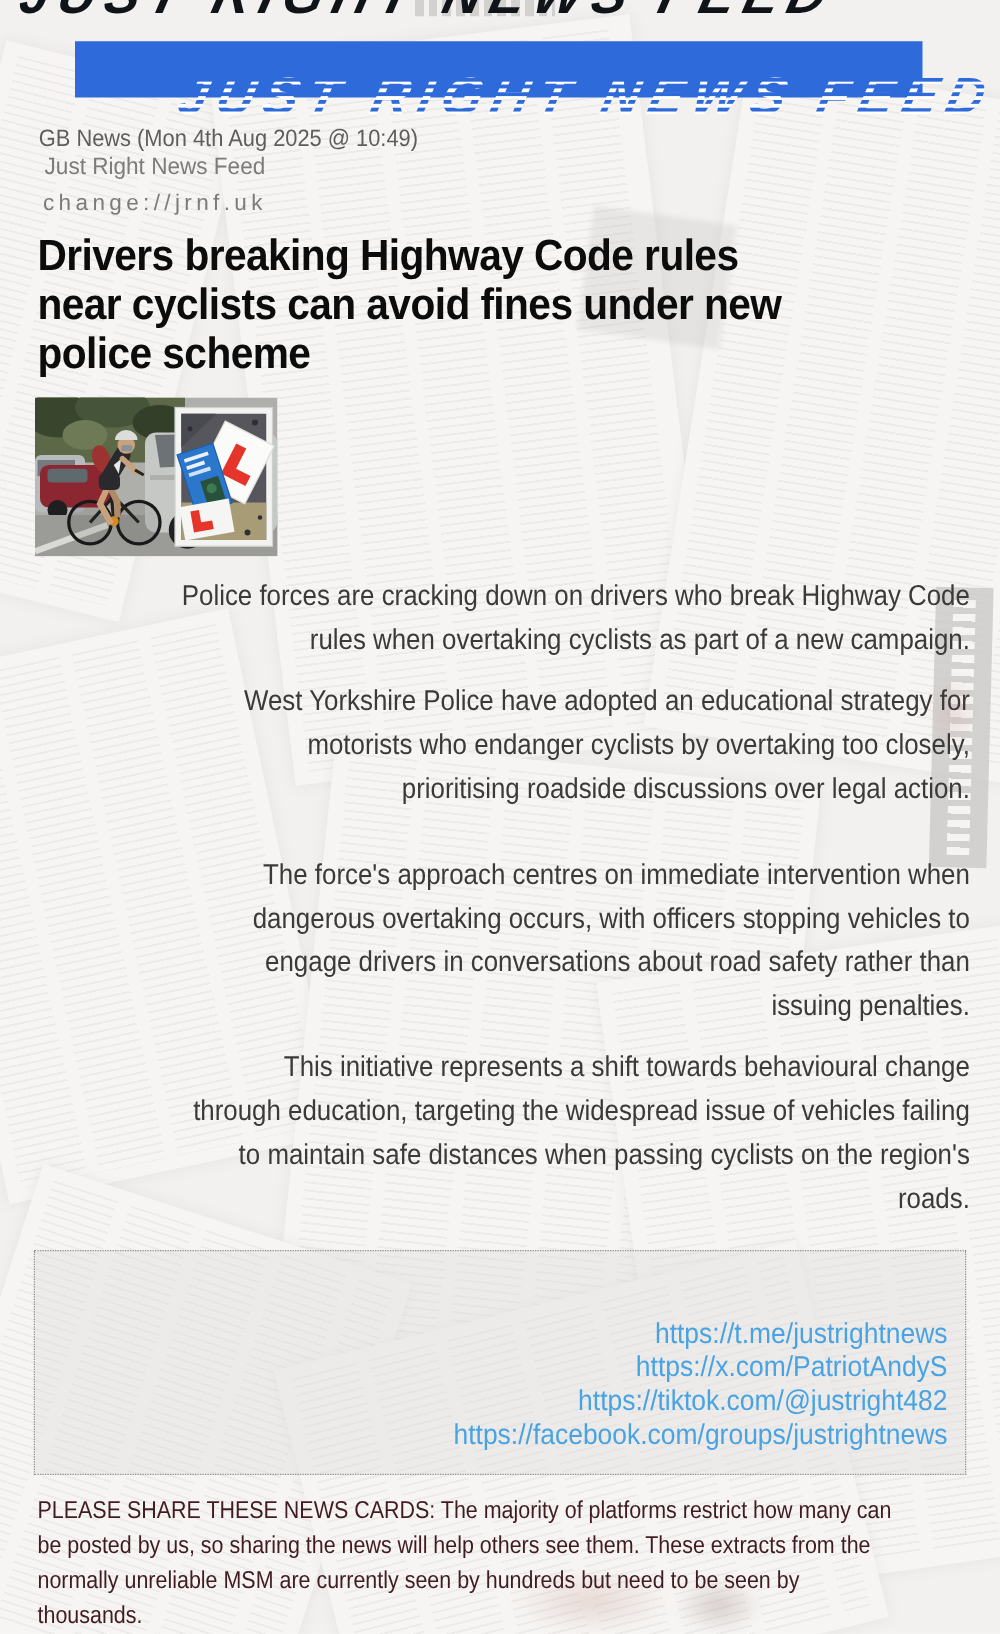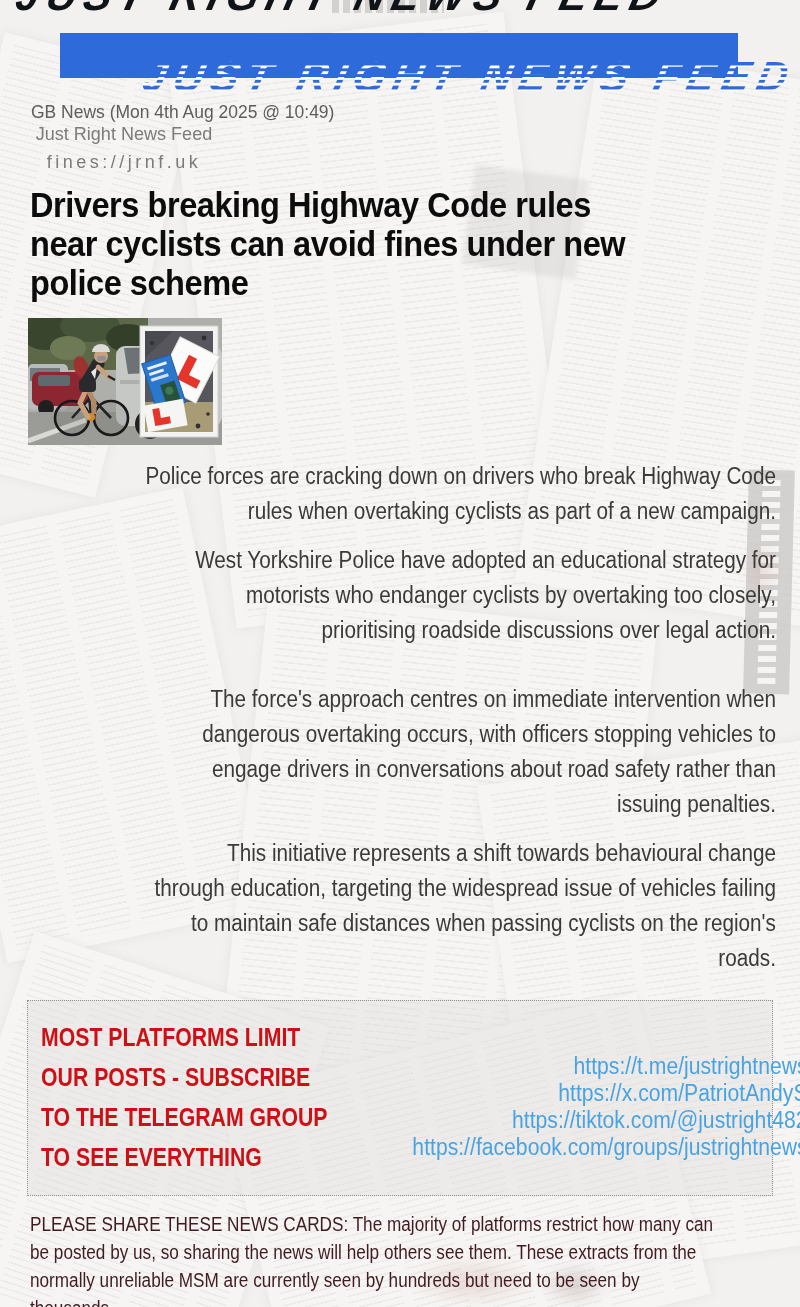--- a/index.html
+++ b/index.html
@@ -132,21 +132,21 @@
       <div class="banner-words">
         <span class="banner-shadow">JUST RIGHT NEWS FEED</span>
         <span class="banner-stripes">JUST RIGHT NEWS FEED</span>
       </div>
     </div>
 
     <div class="meta">
       <div class="source-line">GB News (Mon 4th Aug 2025 @ 10:49)</div>
       <div class="brand">
         <div class="brand-name">Just Right News Feed</div>
-        <div class="brand-url">fines://jrnf.uk</div>
+        <div class="brand-url">change://jrnf.uk</div>
       </div>
     </div>
 
     <h1 class="headline">Drivers breaking Highway Code rules
 near cyclists can avoid fines under new
 police scheme</h1>
 
     <svg class="photo" viewBox="0 0 194 127">
       <rect x="0" y="0" width="194" height="127" fill="#aeaeaa"></rect>
 
@@ -238,26 +238,20 @@
 dangerous overtaking occurs, with officers stopping vehicles to
 engage drivers in conversations about road safety rather than
 issuing penalties.</p>
       <p>This initiative represents a shift towards behavioural change
 through education, targeting the widespread issue of vehicles failing
 to maintain safe distances when passing cyclists on the region's
 roads.</p>
     </div>
 
     <div class="sub-box">
-      <div class="msg">
-        <div>MOST PLATFORMS LIMIT</div>
-        <div>OUR POSTS - SUBSCRIBE</div>
-        <div>TO THE TELEGRAM GROUP</div>
-        <div>TO SEE EVERYTHING</div>
-      </div>
       <div class="links">
         <div class="links-inner">
           <div>https://t.me/justrightnews</div>
           <div>https://x.com/PatriotAndyS</div>
           <div>https://tiktok.com/@justright482</div>
           <div>https://facebook.com/groups/justrightnews</div>
         </div>
       </div>
     </div>
 

